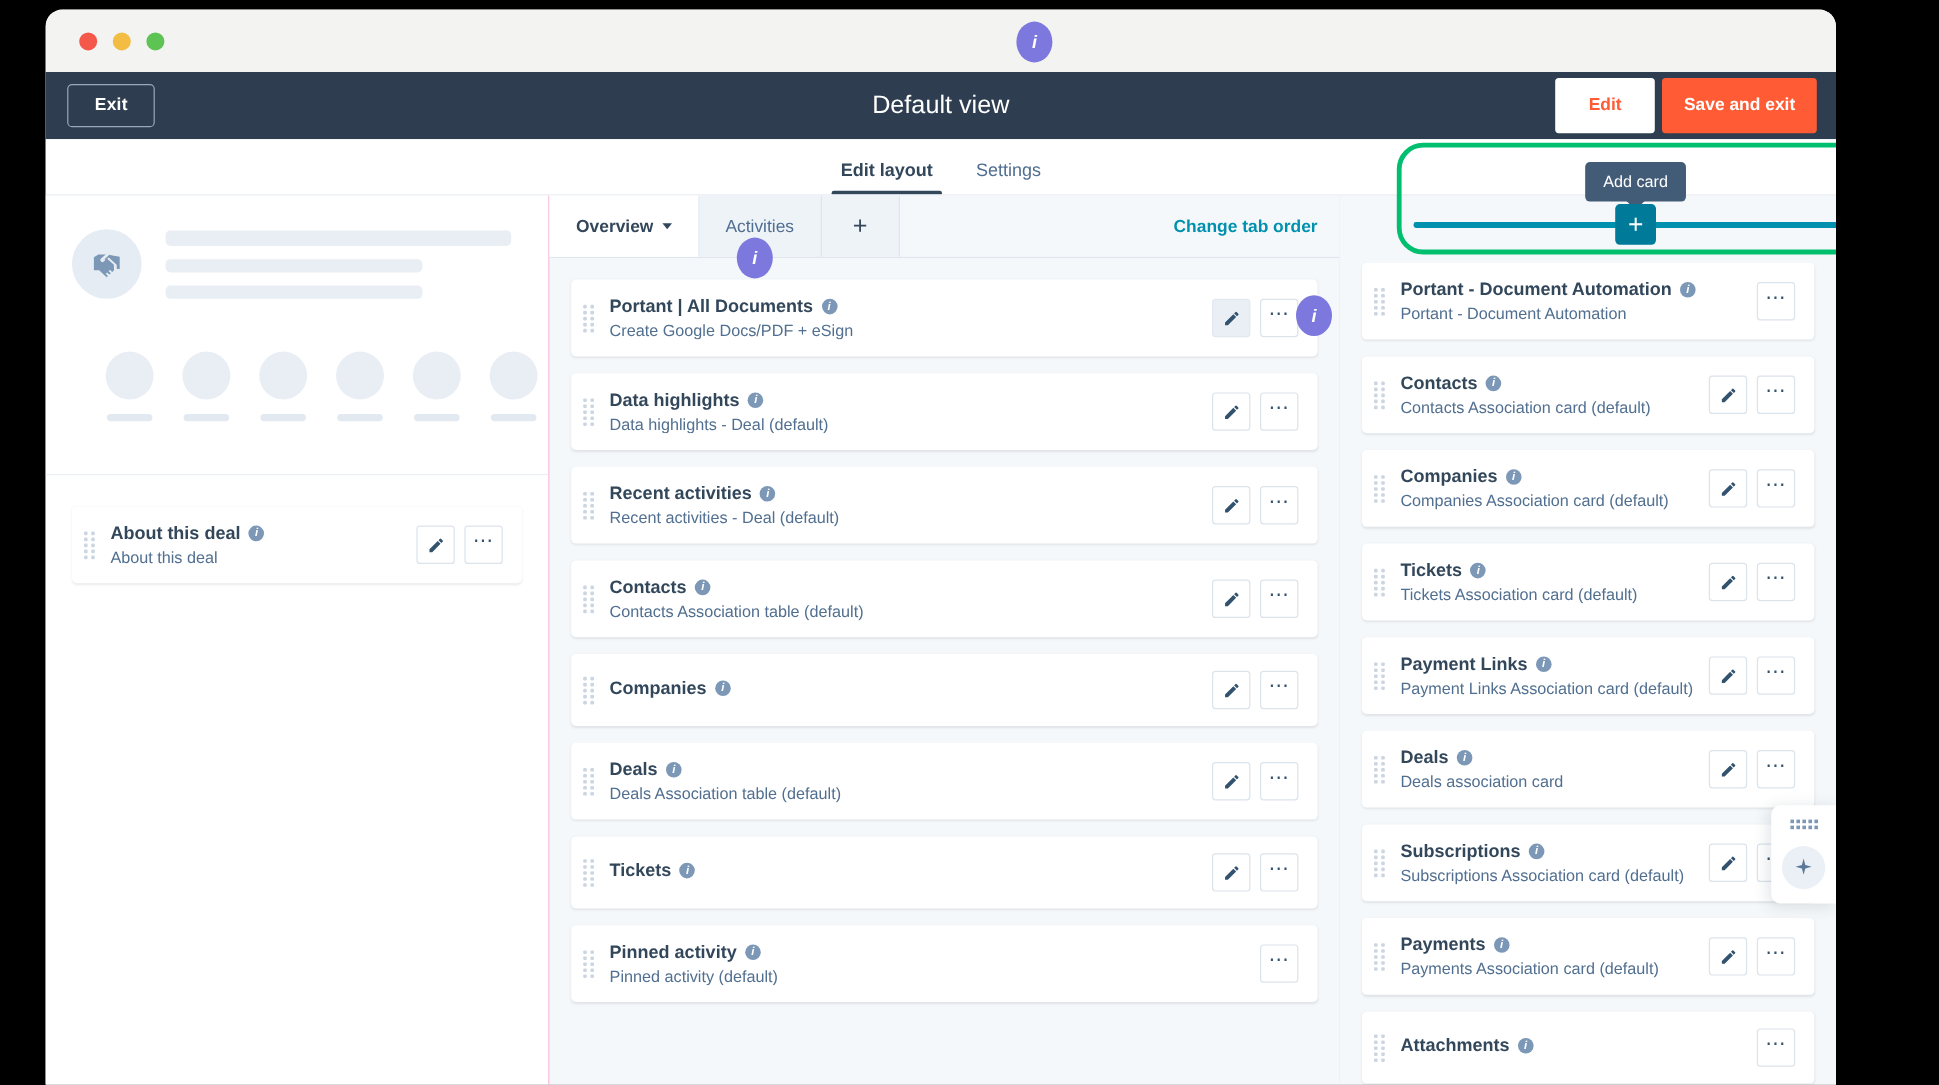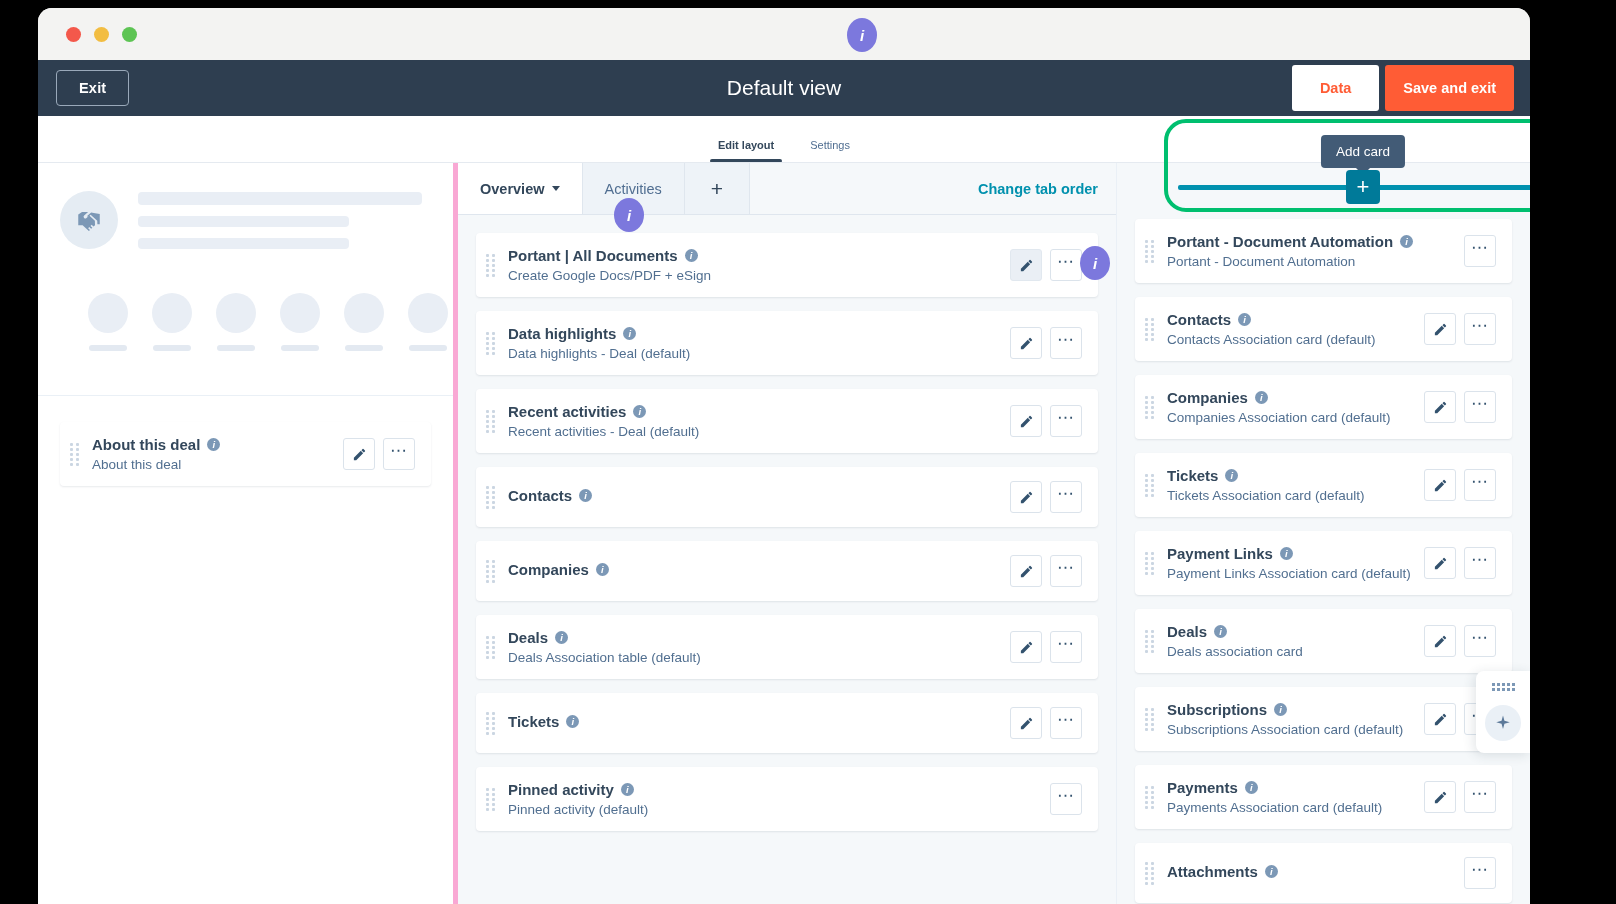--- a/index.html
+++ b/index.html
@@ -94,41 +94,41 @@
   #badge-title  { left: 809px; top: 10px; }
 
   
   .navtabs {
     position: relative;
     height: 46px; background: #ffffff;
     display: flex; align-items: flex-end; justify-content: center;
     gap: 36px;
   }
   .navtab {
-    font-size: 11px; color: #506e91;
+    font-size: 15px; color: #506e91;
     padding-bottom: 11px;
     cursor: pointer;
   }
   .navtab.active { color: #33475b; font-weight: 700; position: relative; }
   .navtab.active::after {
     content:""; position:absolute; left:-8px; right:-8px; bottom:-1px;
     height: 4px; background:#33475b; border-radius:2px;
   }
 
   
   .workarea {
     position: relative;
     display: flex;
     height: 742px;
     background: #ffffff;
     border-top: 1px solid #e5eaf0;
   }
   .col-left {
     width: 420px; background:#ffffff;
-    border-right: 5px solid #f9a8d4;
+    border-right: 1px solid #f9a8d4;
     padding: 28px 22px 0 22px;
   }
   .col-mid {
     width: 659px; background:#f5f8fa;
     border-right: 1px solid #eaf0f6;
     padding: 0;
   }
   .col-right {
     flex: 1; background:#f5f8fa;
     padding: 0;
@@ -302,21 +302,21 @@
     <div class="titlebar">
       <span class="dot red"></span>
       <span class="dot yellow"></span>
       <span class="dot green"></span>
     </div>
 
     <div class="app-header">
       <button class="exit-btn">Exit</button>
       <div class="header-title">Default view</div>
       <div class="header-actions">
-        <button class="btn-save">Data</button>
+        <button class="btn-save">Edit</button>
         <button class="btn-save-exit">Save and exit</button>
       </div>
     </div>
 
     <div class="navtabs">
       <div class="navtab active">Edit layout</div>
       <div class="navtab">Settings</div>
     </div>
 
     <div class="workarea">
@@ -512,20 +512,21 @@
                 <i></i>
                 <i></i>
                 <i></i>
                 <i></i>
               </span>
               <div class="card-text">
                 <div class="card-title">
                   <span>Contacts</span>
                   <span class="i-dot">i</span>
                 </div>
+                <div class="card-sub">Contacts Association table (default)</div>
               </div>
               <div class="card-actions">
                 <button class="icon-btn">
                   <svg width="15" height="15" viewBox="0 0 24 24" fill="#33526e" aria-hidden="true">
                     <path d="M3 17.25V21h3.75L17.8 9.94l-3.75-3.75zM20.7 7.04a1 1 0 0 0 0-1.41l-2.34-2.34a1 1 0 0 0-1.41 0l-1.83 1.83 3.75 3.75z"></path>
                   </svg>
                 </button>
                 <button class="icon-btn">
                   <span class="dots-glyph">⋯</span>
                 </button>

